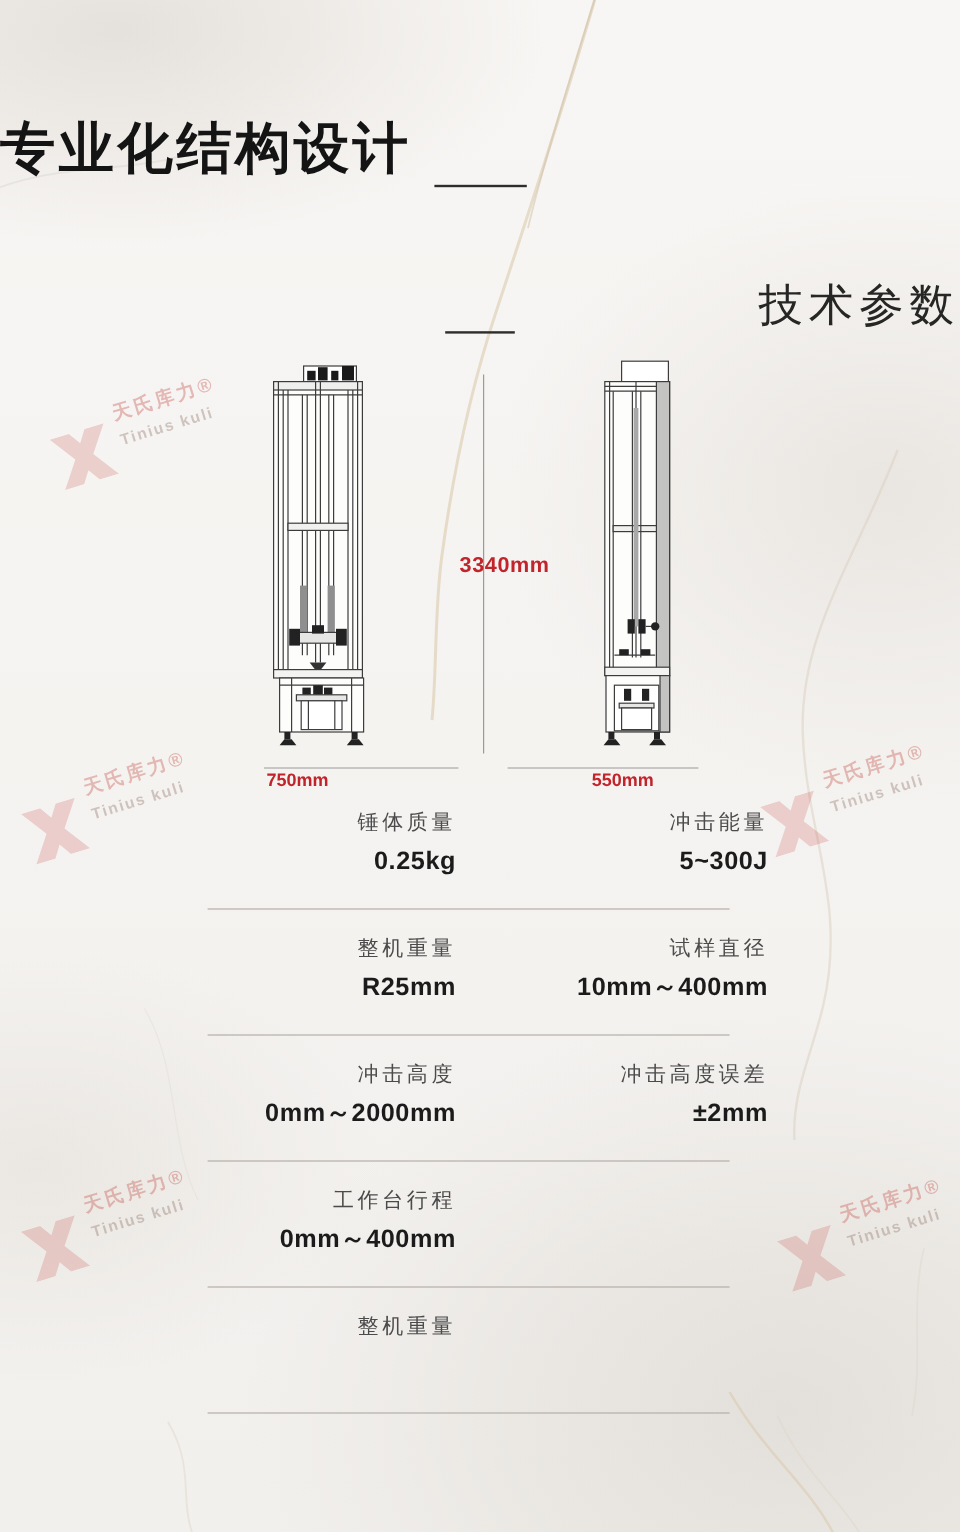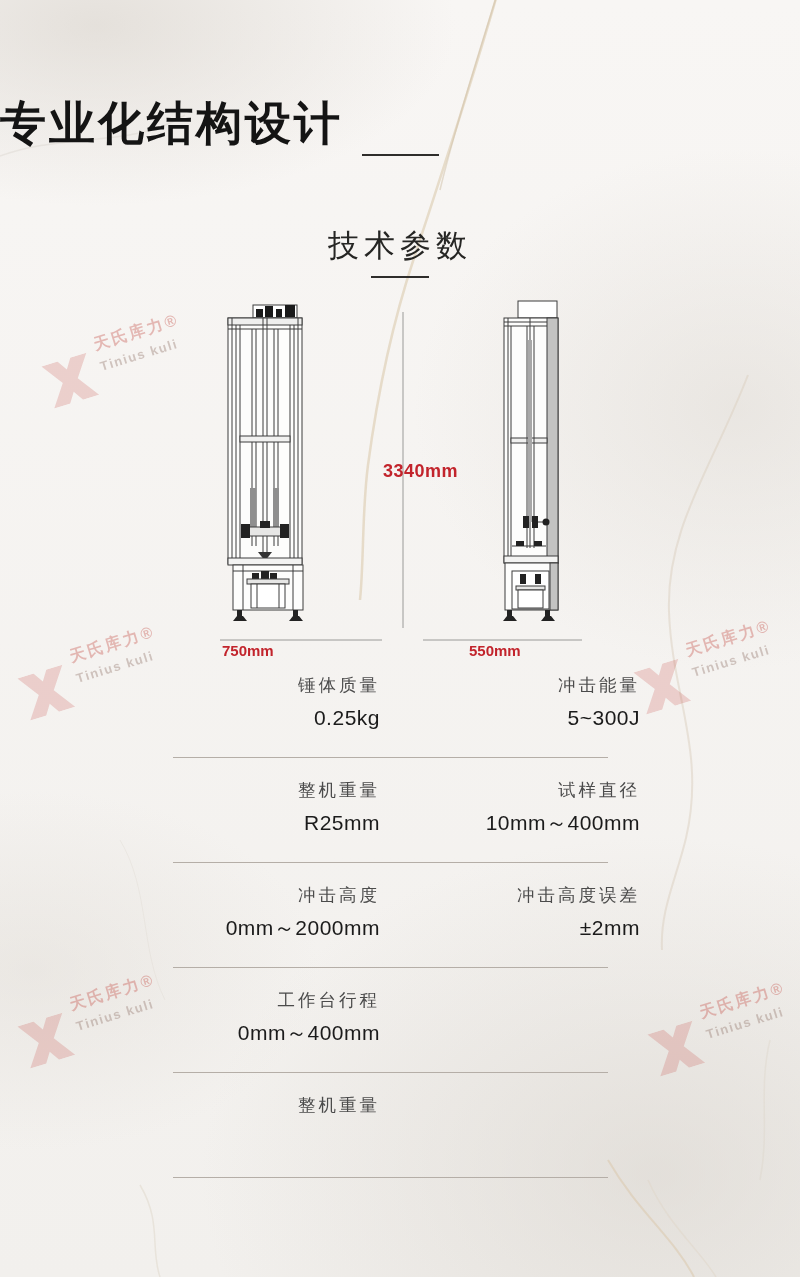--- a/index.html
+++ b/index.html
@@ -24,51 +24,51 @@
 
   
   .page-title{
     position:absolute;top:62px;left:0;width:100%;
     text-align:left;font-size:46px;font-weight:bold;
     letter-spacing:3px;color:#141414;
   }
   .title-divider{position:absolute;top:154px;left:362px;width:77px;height:2px;background:#2e2d2b;}
   .page-subtitle{
     position:absolute;top:199px;left:0;width:100%;
-    text-align:center;font-size:31px;font-weight:400;
+    text-align:right;font-size:37px;font-weight:400;
     letter-spacing:5px;color:#262624;
   }
   .subtitle-divider{position:absolute;top:276px;left:371px;width:58px;height:2px;background:#2e2d2b;}
 
   
   .drawing-layer{position:absolute;inset:0;pointer-events:none;}
   .dim-label{position:absolute;font-weight:bold;color:#c2242c;}
   .dim-height{left:383px;top:461px;font-size:18px;letter-spacing:.5px;}
   .dim-front{left:222px;top:642px;width:100px;text-align:left;font-size:15px;}
-  .dim-side{left:469px;top:642px;width:100px;text-align:left;font-size:15px;}
+  .dim-side{left:469px;top:642px;width:100px;text-align:center;font-size:15px;}
 
   
   .wm{
     position:absolute;display:flex;align-items:flex-start;gap:7px;
     transform:rotate(-17deg);pointer-events:none;
   }
   .wm-logo{display:block;width:52px;height:44px;margin-top:15px;color:rgba(196,58,54,.20);}
   .wm-logo svg{display:block;width:100%;height:100%;}
   .wm-text{display:flex;flex-direction:column;}
   .wm-cn{font-size:16px;font-weight:bold;letter-spacing:2.5px;color:rgba(201,92,86,.40);white-space:nowrap;}
   .wm-en{font-size:13px;font-weight:bold;letter-spacing:1.5px;color:rgba(152,127,117,.42);margin-top:4px;white-space:nowrap;}
 
   
   .specs{position:absolute;left:160px;top:653px;width:480px;}
   .spec-row{position:relative;height:105px;}
   .spec-cells{display:flex;}
   .spec-cell{width:220px;text-align:right;padding-top:24px;box-sizing:border-box;}
   .spec-cell.right{margin-left:40px;}
   .spec-label{font-size:17.5px;color:#4b4b4b;letter-spacing:3px;line-height:1;}
-  .spec-value{font-size:21px;font-weight:normal;color:#1b1b1b;letter-spacing:.5px;margin-top:12px;line-height:1;}
+  .spec-value{font-size:21px;font-weight:bold;color:#1b1b1b;letter-spacing:.5px;margin-top:12px;line-height:1;}
   .row-divider{position:absolute;bottom:0;left:13px;width:435px;height:1px;background:#b5aea7;}
 </style>
 </head>
 <body>
 
 <div class="page">
 
   <svg class="veins" viewBox="0 0 800 1277" xmlns="http://www.w3.org/2000/svg">
     <path d="M497,-5 C468,95 438,185 414,258 C394,318 378,390 368,465 C362,510 364,560 360,600" fill="none" stroke="#d9c6a8" stroke-width="2.5" opacity="0.55"></path>
     <path d="M497,-5 C470,80 452,140 440,190" fill="none" stroke="#cfc0a6" stroke-width="1.5" opacity="0.5"></path>

